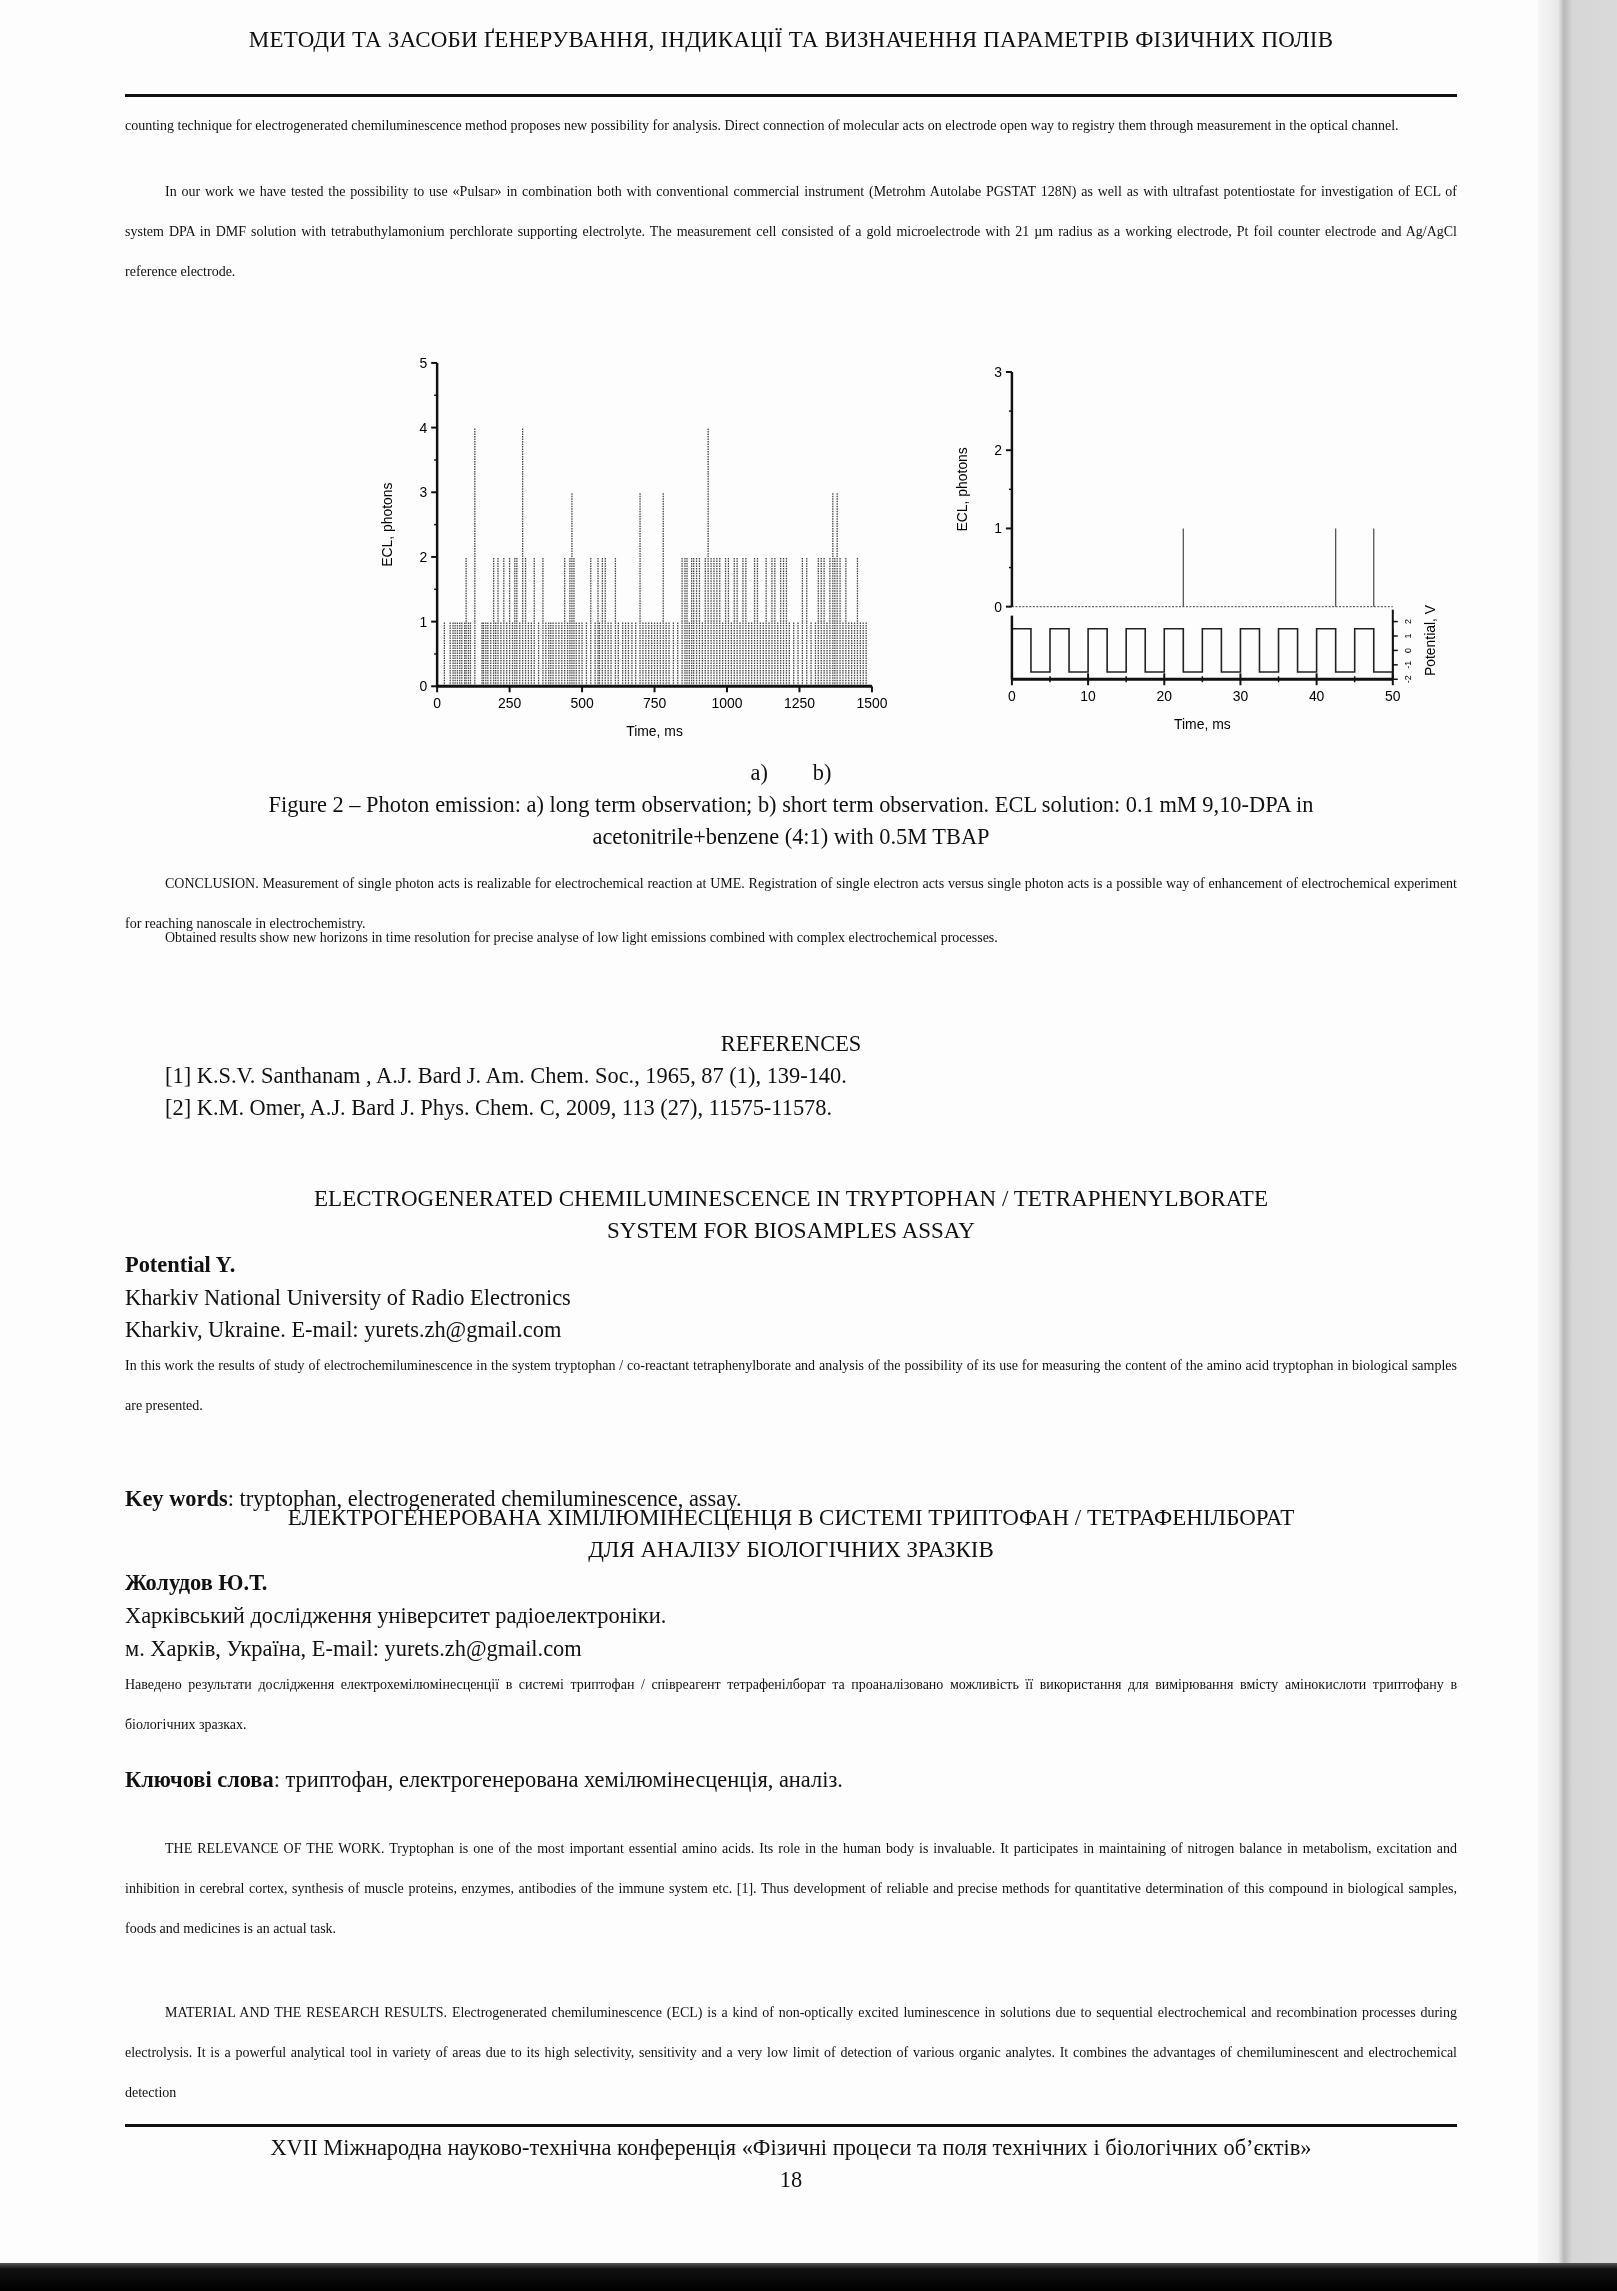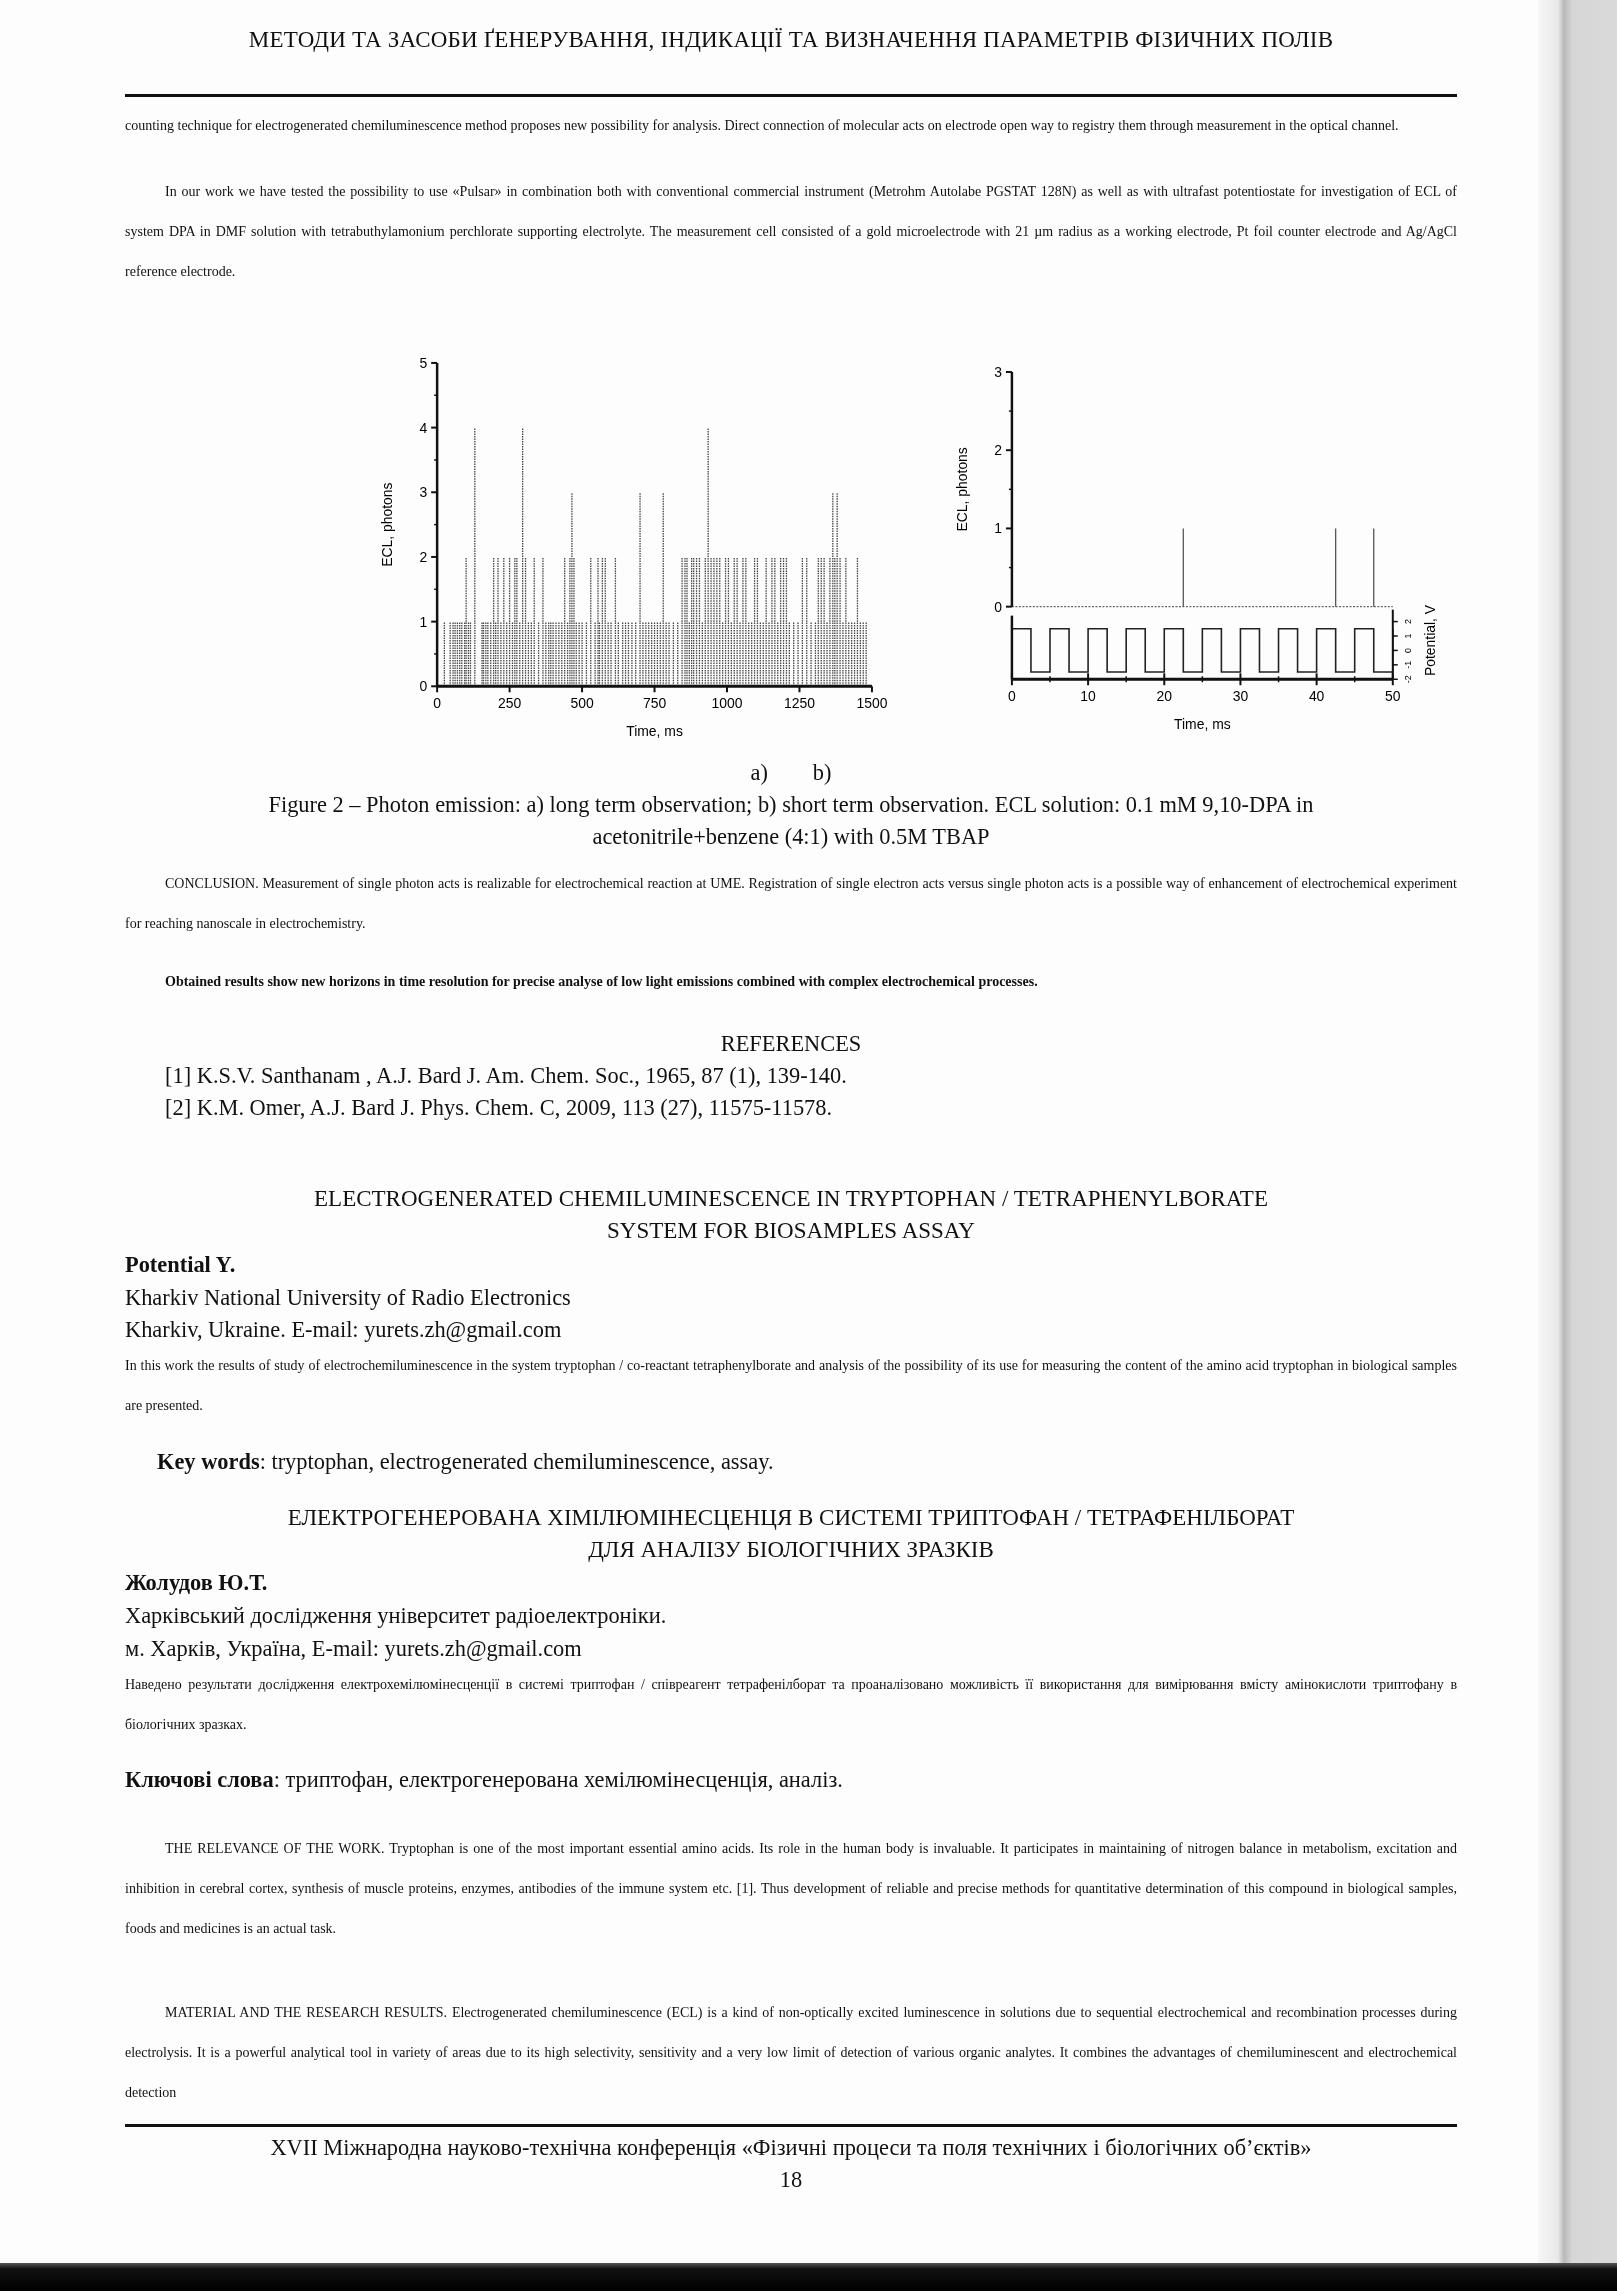--- a/index.html
+++ b/index.html
@@ -290,35 +290,35 @@
       </g>
   </svg>
 
   <div class="line center" style="top:756px; left:0; width:1332px;">
     <span style="white-space:pre;">a)        b)</span>
   </div>
   <div class="line" style="top:788px; left:0; width:1332px; text-align:center;">Figure 2 – Photon emission: a) long term observation; b) short term observation. ECL solution: 0.1 mM 9,10-DPA in</div>
   <div class="line" style="top:820px; left:0; width:1332px; text-align:center;">acetonitrile+benzene (4:1) with 0.5M TBAP</div>
 
   <div class="p indent" style="top:864px;">CONCLUSION. Measurement of single photon acts is realizable for electrochemical reaction at UME. Registration of single electron acts versus single photon acts is a possible way of enhancement of electrochemical experiment for reaching nanoscale in electrochemistry.</div>
-  <div class="p indent" style="top:962px;font-weight:bold;">Obtained results show new horizons in time resolution for precise analyse of low light emissions combined with complex electrochemical processes.</div>
+  <div class="p indent" style="top:918px;">Obtained results show new horizons in time resolution for precise analyse of low light emissions combined with complex electrochemical processes.</div>
 
   <div class="line" style="top:1027px; left:0; width:1332px; text-align:center;">REFERENCES</div>
   <div class="line" style="top:1059px; left:40px;">[1] K.S.V. Santhanam , A.J. Bard J. Am. Chem. Soc., 1965, 87 (1), 139-140.</div>
   <div class="line" style="top:1091px; left:40px;">[2] K.M. Omer, A.J. Bard J. Phys. Chem. C, 2009, 113 (27), 11575-11578.</div>
 
   <div class="title" style="top:1183px;">
     <div>ELECTROGENERATED CHEMILUMINESCENCE IN TRYPTOPHAN / TETRAPHENYLBORATE</div>
     <div>SYSTEM FOR BIOSAMPLES ASSAY</div>
   </div>
   <div class="line bold" style="top:1248px;">Potential Y.</div>
   <div class="line" style="top:1281px;">Kharkiv National University of Radio Electronics</div>
   <div class="line" style="top:1313px;">Kharkiv, Ukraine. E-mail: yurets.zh@gmail.com</div>
   <div class="p" style="top:1346px;">In this work the results of study of electrochemiluminescence in the system tryptophan / co-reactant tetraphenylborate and analysis of the possibility of its use for measuring the content of the amino acid tryptophan in biological samples are presented.</div>
-  <div class="line" style="top:1445px;margin-left:32px;">
+  <div class="line" style="top:1482px;">
     <span class="bold">Key words</span><span>: tryptophan, electrogenerated chemiluminescence, assay.</span>
   </div>
 
   <div class="title" style="top:1502px;">
     <div>ЕЛЕКТРОГЕНЕРОВАНА ХІМІЛЮМІНЕСЦЕНЦЯ В СИСТЕМІ ТРИПТОФАН / ТЕТРАФЕНІЛБОРАТ</div>
     <div>ДЛЯ АНАЛІЗУ БІОЛОГІЧНИХ ЗРАЗКІВ</div>
   </div>
   <div class="line bold" style="top:1566px;">Жолудов Ю.Т.</div>
   <div class="line" style="top:1599px;">Харківський дослідження університет радіоелектроніки.</div>
   <div class="line" style="top:1632px;">м. Харків, Україна, E-mail: yurets.zh@gmail.com</div>

